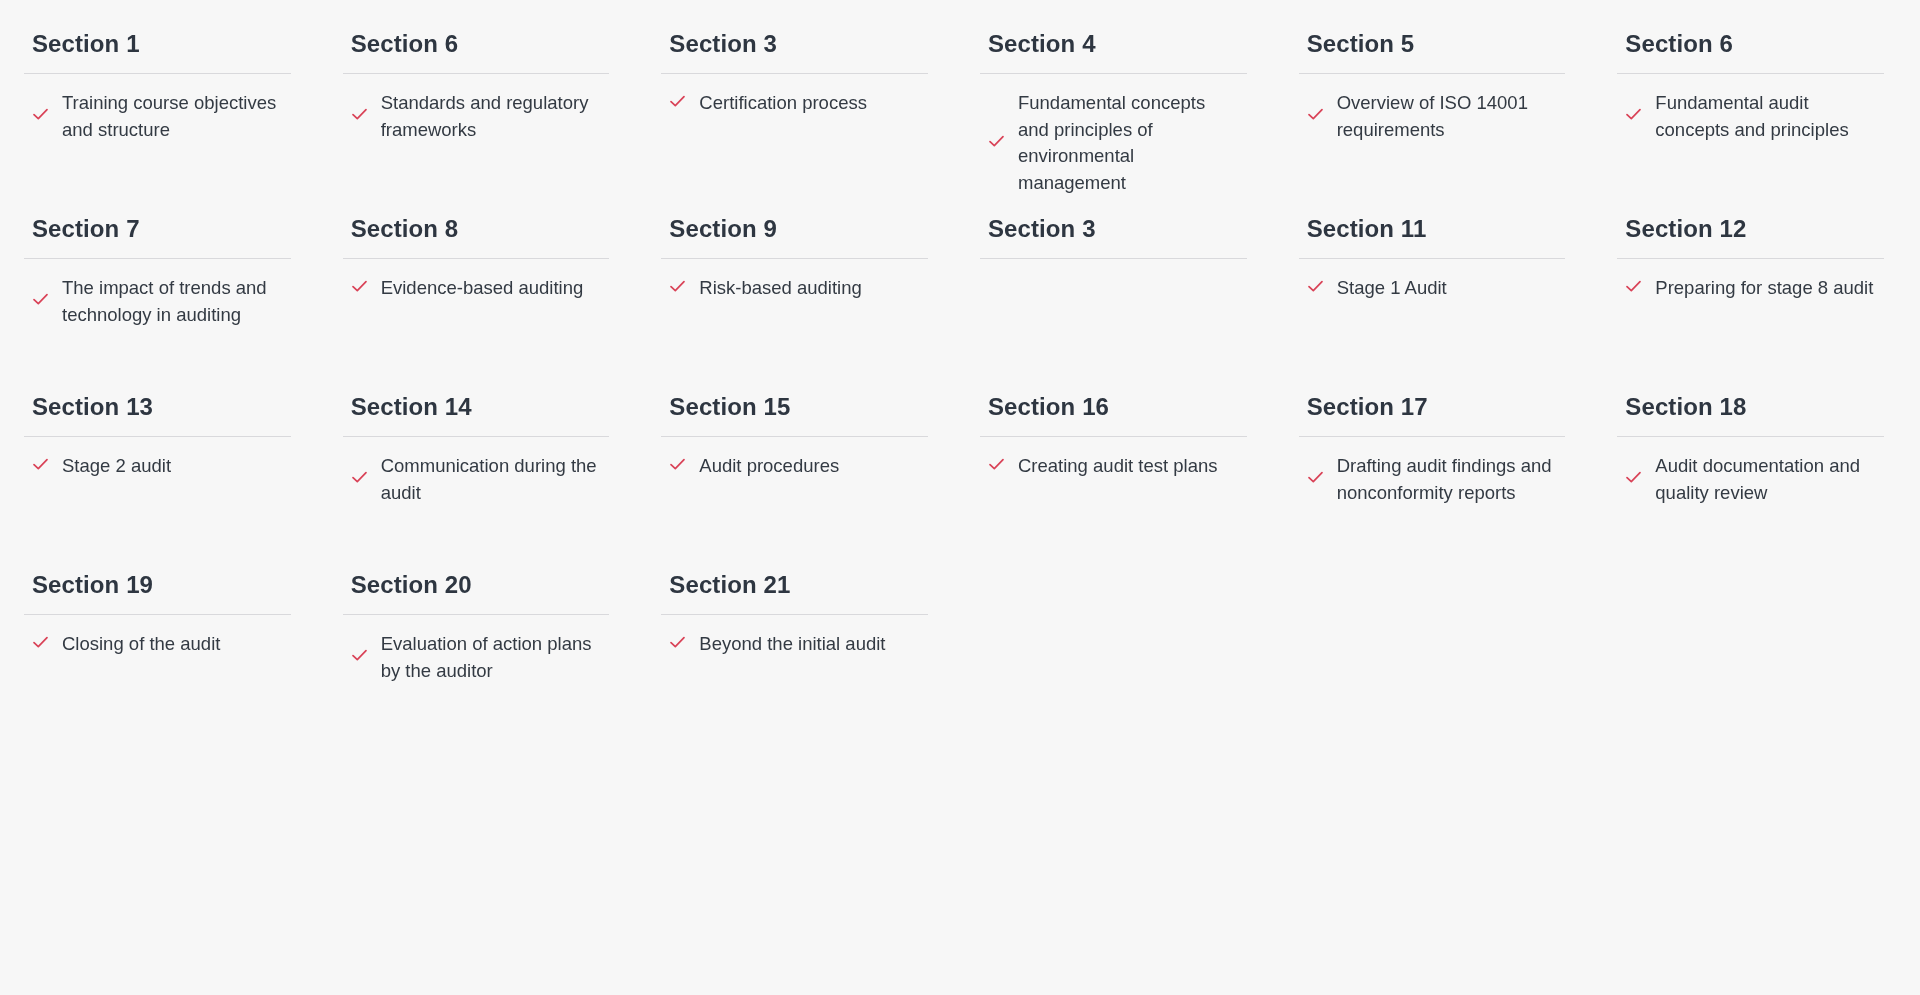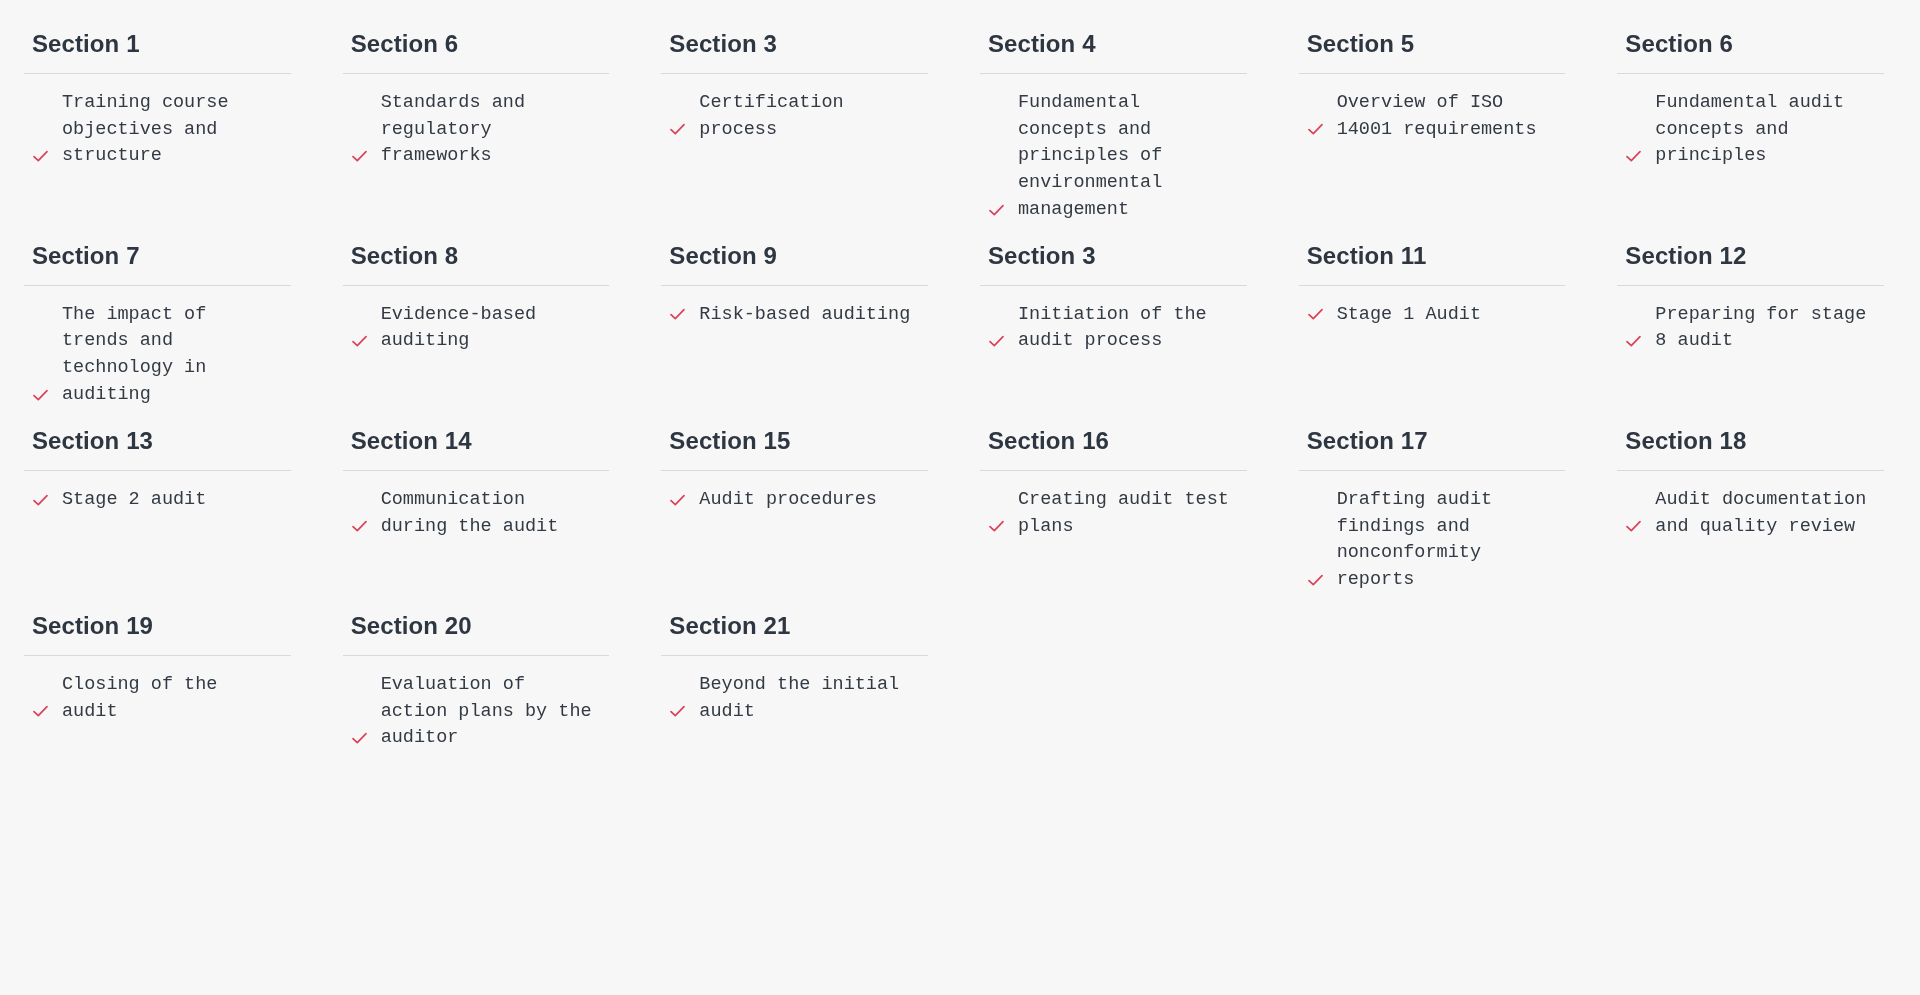--- a/index.html
+++ b/index.html
@@ -32,24 +32,23 @@
     border-bottom: 1px solid #d9d9dc;
     line-height: 1.2;
   }
   .topic-list {
     list-style: none;
     margin: 0;
     padding: 16px 0 0 0;
   }
   .topic-item {
     display: flex;
-    align-items: flex-end;
+    align-items: center;
     gap: 13px;
     padding: 0 8px 0 8px;
-    font-family: Liberation Mono, monospace;
   }
   .check-icon {
     flex: 0 0 auto;
     width: 17px;
     height: 22px;
     margin-top: 1px;
     display: block;
   }
   .check-icon svg { display: block; }
   .topic-text {
@@ -176,30 +175,20 @@
             <svg width="17" height="17" viewBox="0 0 17 17" fill="none" xmlns="http://www.w3.org/2000/svg">
               <path d="M2 8.6 L6.3 12.6 L15 3.6" stroke="#d94257" stroke-width="1.7" stroke-linecap="round" stroke-linejoin="round"></path>
             </svg>
           </span>
           <span class="topic-text">Risk-based auditing</span>
         </li>
       </ul>
     </div>
     <div class="section-card">
       <div class="section-header">Section 3</div>
-      <ul class="topic-list">
-        <li class="topic-item">
-          <span class="check-icon">
-            <svg width="17" height="17" viewBox="0 0 17 17" fill="none" xmlns="http://www.w3.org/2000/svg">
-              <path d="M2 8.6 L6.3 12.6 L15 3.6" stroke="#d94257" stroke-width="1.7" stroke-linecap="round" stroke-linejoin="round"></path>
-            </svg>
-          </span>
-          <span class="topic-text">Initiation of the audit process</span>
-        </li>
-      </ul>
     </div>
     <div class="section-card">
       <div class="section-header">Section 11</div>
       <ul class="topic-list">
         <li class="topic-item">
           <span class="check-icon">
             <svg width="17" height="17" viewBox="0 0 17 17" fill="none" xmlns="http://www.w3.org/2000/svg">
               <path d="M2 8.6 L6.3 12.6 L15 3.6" stroke="#d94257" stroke-width="1.7" stroke-linecap="round" stroke-linejoin="round"></path>
             </svg>
           </span>

